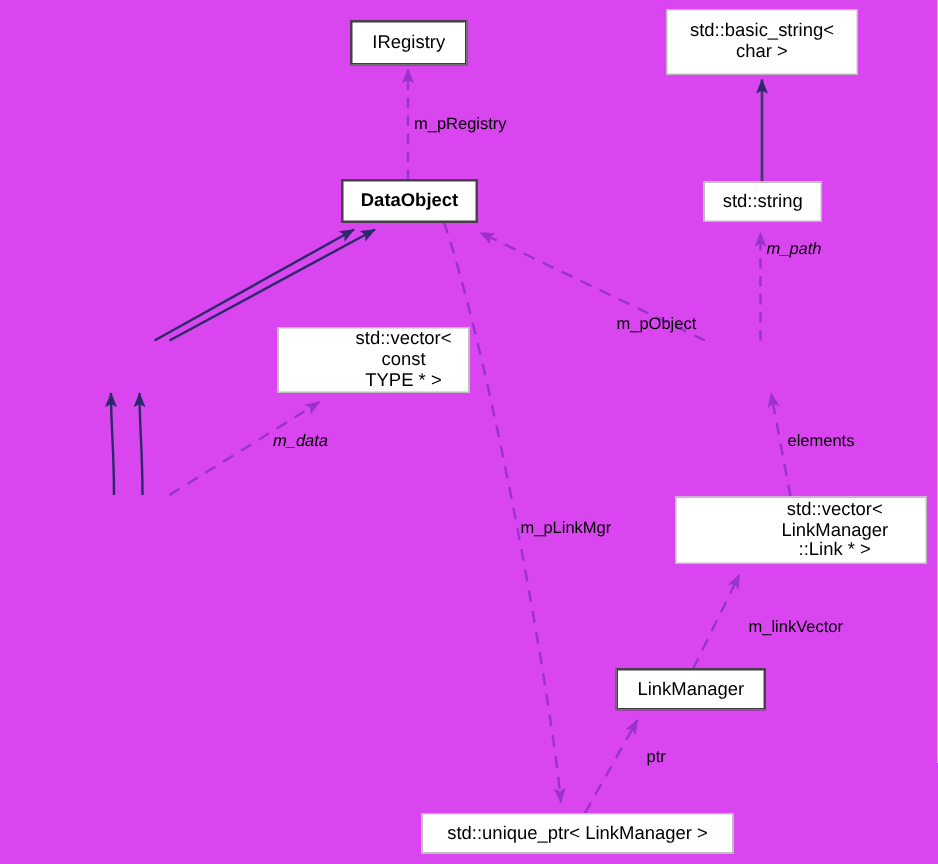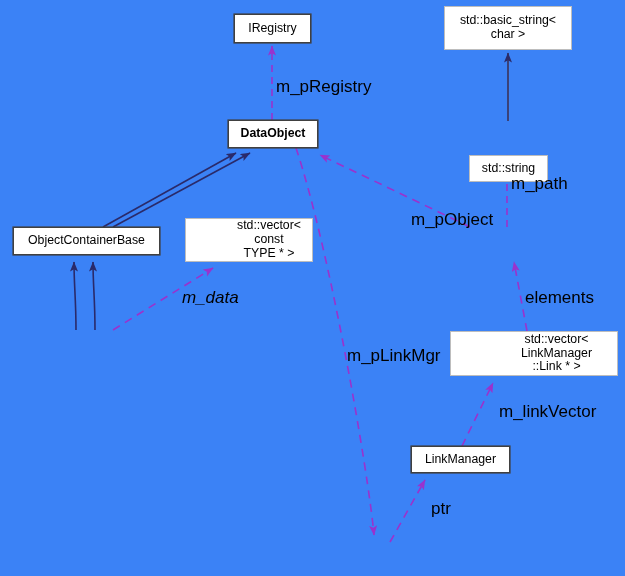--- a/index.html
+++ b/index.html
@@ -1,29 +1,29 @@
 <!DOCTYPE html>
 <html><head>
 <meta charset="utf-8">
 <style>
   html,body{margin:0;padding:0;background:#ffffff;}
   body{width:625px;height:576px;font-family:"Liberation Sans","DejaVu Sans",sans-serif;}
-  #canvas{position:relative;width:625px;height:576px;overflow:hidden;background:#3b82f6;}
+  #canvas{position:relative;width:625px;height:576px;overflow:hidden;background:#d946ef;}
   svg.edges{position:absolute;left:0;top:0;width:625px;height:576px;}
 
   .node{position:absolute;box-sizing:border-box;display:flex;align-items:center;
         justify-content:center;text-align:center;line-height:1.12;
         font-size:12.3px;color:#000;background:#ffffff;}
   .node span{display:block;width:100%;padding:0 4px;}
   
   .n-dark{border:1px solid #404040;box-shadow:0 0 0 0.6px #404040;}
   .n-light{border:1px solid #bdbdbd;}
   .n-filled{background:#bfbfbf;border:1px solid #404040;box-shadow:0 0 0 0.6px #404040;}
 
-  .edge-label{position:absolute;font-size:17px;color:#000;white-space:nowrap;
+  .edge-label{position:absolute;font-size:11px;color:#000;white-space:nowrap;
               background:transparent;}
 </style>
 </head>
 <body>
 
 <div id="canvas">
 
   <svg class="edges" viewBox="0 0 625 576" xmlns="http://www.w3.org/2000/svg">
     <defs>
       <marker id="arrowInherit" markerWidth="11" markerHeight="11" refX="9.5" refY="4" orient="auto" markerUnits="userSpaceOnUse">
@@ -64,45 +64,45 @@
   </div>
 
   <div class="node n-light" style="left:444px;top:6px;width:128px;height:44px;">
     <span>std::basic_string&lt;<br>char &gt;</span>
   </div>
 
   <div class="node n-dark" style="left:228px;top:120px;width:90px;height:28px;font-weight:bold;">
     <span>DataObject</span>
   </div>
 
-  <div class="node n-light" style="left:469px;top:121px;width:79px;height:27px;margin-top:34px;">
+  <div class="node n-light" style="left:469px;top:121px;width:79px;height:27px;">
     <span>std::string</span>
   </div>
 
-  <div class="node n-dark" style="left:13px;top:227px;width:147px;height:28px;">
-    <span>ObjectContainerBase</span>
-  </div>
 
   <div class="node n-light" style="left:185px;top:218px;width:128px;height:44px;padding-left:40px;">
     <span>std::vector&lt; const<br>TYPE * &gt;</span>
   </div>
 
 
 
   <div class="node n-light" style="left:450px;top:331px;width:168px;height:45px;padding-left:45px;">
     <span>std::vector&lt; LinkManager<br>::Link * &gt;</span>
   </div>
 
   <div class="node n-dark" style="left:411px;top:446px;width:99px;height:27px;">
     <span>LinkManager</span>
   </div>
 
+  <div class="node n-light" style="left:281px;top:542px;width:208px;height:27px;">
+    <span>std::unique_ptr&lt; LinkManager &gt;</span>
+  </div>
 
   <div class="edge-label" style="left:276px;top:77px;">m_pRegistry</div>
   <div class="edge-label" style="left:411px;top:174px;margin-top:36px;">m_pObject</div>
-  <div class="edge-label" style="left:511px;top:174px;">m_path</div>
+  <div class="edge-label" style="left:511px;top:160px;font-style:italic;">m_path</div>
   <div class="edge-label" style="left:182px;top:288px;font-style:italic;">m_data</div>
   <div class="edge-label" style="left:525px;top:288px;">elements</div>
-  <div class="edge-label" style="left:499px;top:402px;">m_linkVector</div>
+  <div class="edge-label" style="left:499px;top:412px;">m_linkVector</div>
   <div class="edge-label" style="left:347px;top:346px;">m_pLinkMgr</div>
   <div class="edge-label" style="left:431px;top:499px;">ptr</div>
 
 </div>
 
 </body></html>

